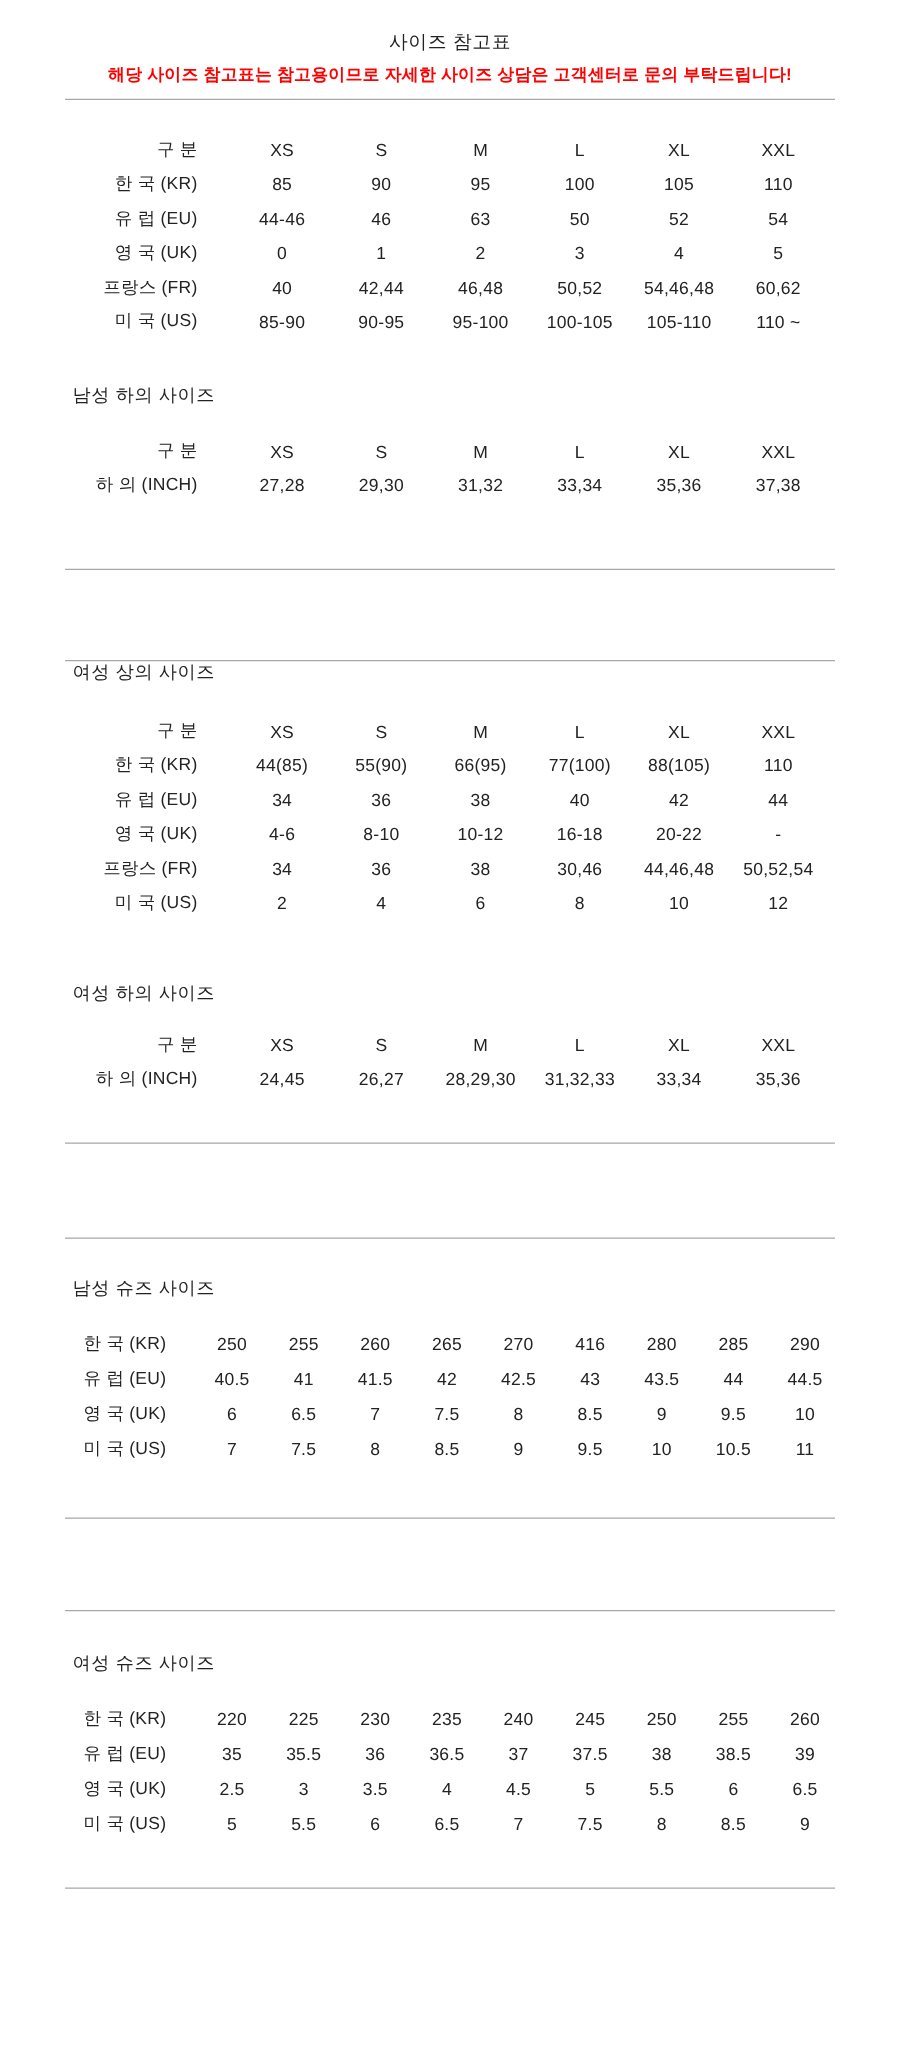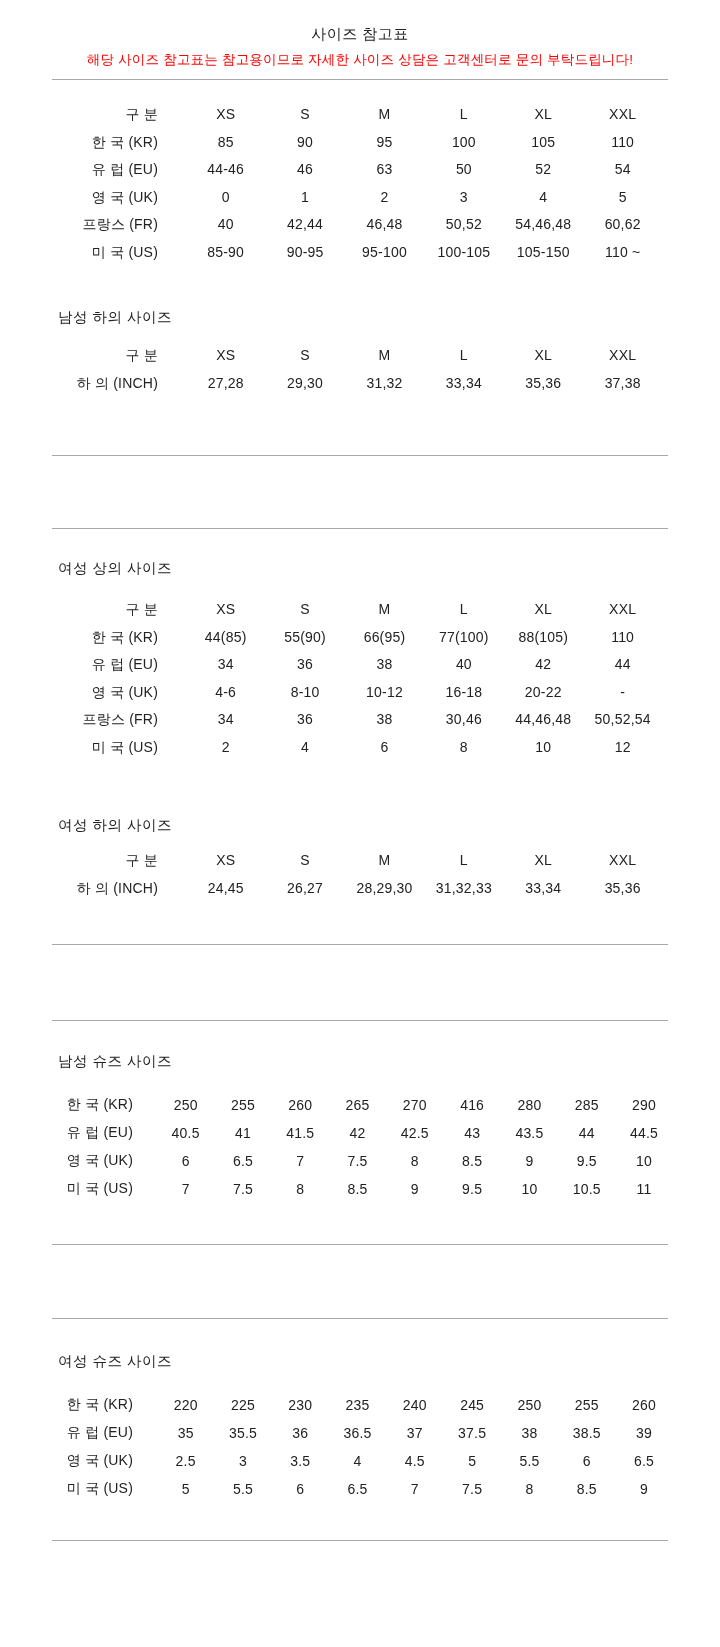--- a/index.html
+++ b/index.html
@@ -3,41 +3,41 @@
 <meta charset="utf-8">
 <style>
   html,body{margin:0;padding:0;background:#ffffff;}
   .page{
     width:720px;height:1647px;box-sizing:border-box;overflow:hidden;
     padding-top:24px;position:relative;
     font-family:"Liberation Sans","DejaVu Sans",sans-serif;
     color:#222222;
   }
   .page-title{text-align:center;font-size:15px;line-height:19px;font-weight:400;letter-spacing:0.5px;}
-  .notice{margin-top:7px;text-align:center;font-size:13.5px;line-height:19px;font-weight:400;color:#ff0000;letter-spacing:0.2px;}
+  .notice{margin-top:7px;text-align:center;font-size:13.5px;line-height:19px;font-weight:700;color:#ff0000;letter-spacing:0.2px;}
   .rule{height:0;border-top:1px solid #a8a8a8;margin-left:52px;margin-right:52px;}
   .section-title{margin-left:58px;font-size:14.5px;line-height:19px;letter-spacing:0.5px;}
   .row{display:flex;}
   .cell{text-align:center;font-size:14px;letter-spacing:0.2px;white-space:nowrap;}
-  .clothing .row{height:27.5px;}
+  .clothing .row{height:27.5px;align-items:center;}
   .clothing .cell{width:79.4px;}
   .clothing .cell.label{width:186px;text-align:right;padding-right:28px;box-sizing:border-box;}
   .shoes .row{height:28px;align-items:center;}
   .shoes .cell{width:57.3px;}
   .shoes .cell.label{width:157px;text-align:right;padding-right:24px;box-sizing:border-box;}
 
   
   #blk-d1{margin-top:10px;}
   #blk-mens-tops{margin-top:26px;}
   #blk-mens-tops .table{margin-top:18px;}
   #blk-mens-bottoms{margin-top:37px;}
   #blk-mens-bottoms .table{margin-top:20px;}
   #blk-d2{margin-top:53px;}
   #blk-d3{margin-top:72px;}
-  #blk-womens-tops{margin-top:30px;}
+  #blk-womens-tops{}
   #blk-womens-tops .table{margin-top:23px;}
   #blk-womens-bottoms{margin-top:50px;}
   #blk-womens-bottoms .table{margin-top:17px;}
   #blk-d4{margin-top:37px;}
   #blk-d5{margin-top:75px;}
   #blk-mens-shoes{margin-top:31px;}
   #blk-mens-shoes .table{margin-top:20px;}
   #blk-d6{margin-top:41px;}
   #blk-d7{margin-top:73px;}
   #blk-womens-shoes{margin-top:33px;}
@@ -98,21 +98,21 @@
             <div class="cell">50,52</div>
             <div class="cell">54,46,48</div>
             <div class="cell">60,62</div>
           </div>
           <div class="row">
             <div class="cell label">미 국 (US)</div>
             <div class="cell">85-90</div>
             <div class="cell">90-95</div>
             <div class="cell">95-100</div>
             <div class="cell">100-105</div>
-            <div class="cell">105-150</div>
+            <div class="cell">105-110</div>
             <div class="cell">110 ~</div>
           </div>
         </div>
       </section>
       <section id="blk-mens-bottoms" class="section clothing">
         <div class="section-title">남성 하의 사이즈</div>
         <div class="table">
           <div class="row header">
             <div class="cell label">구 분</div>
             <div class="cell">XS</div>

